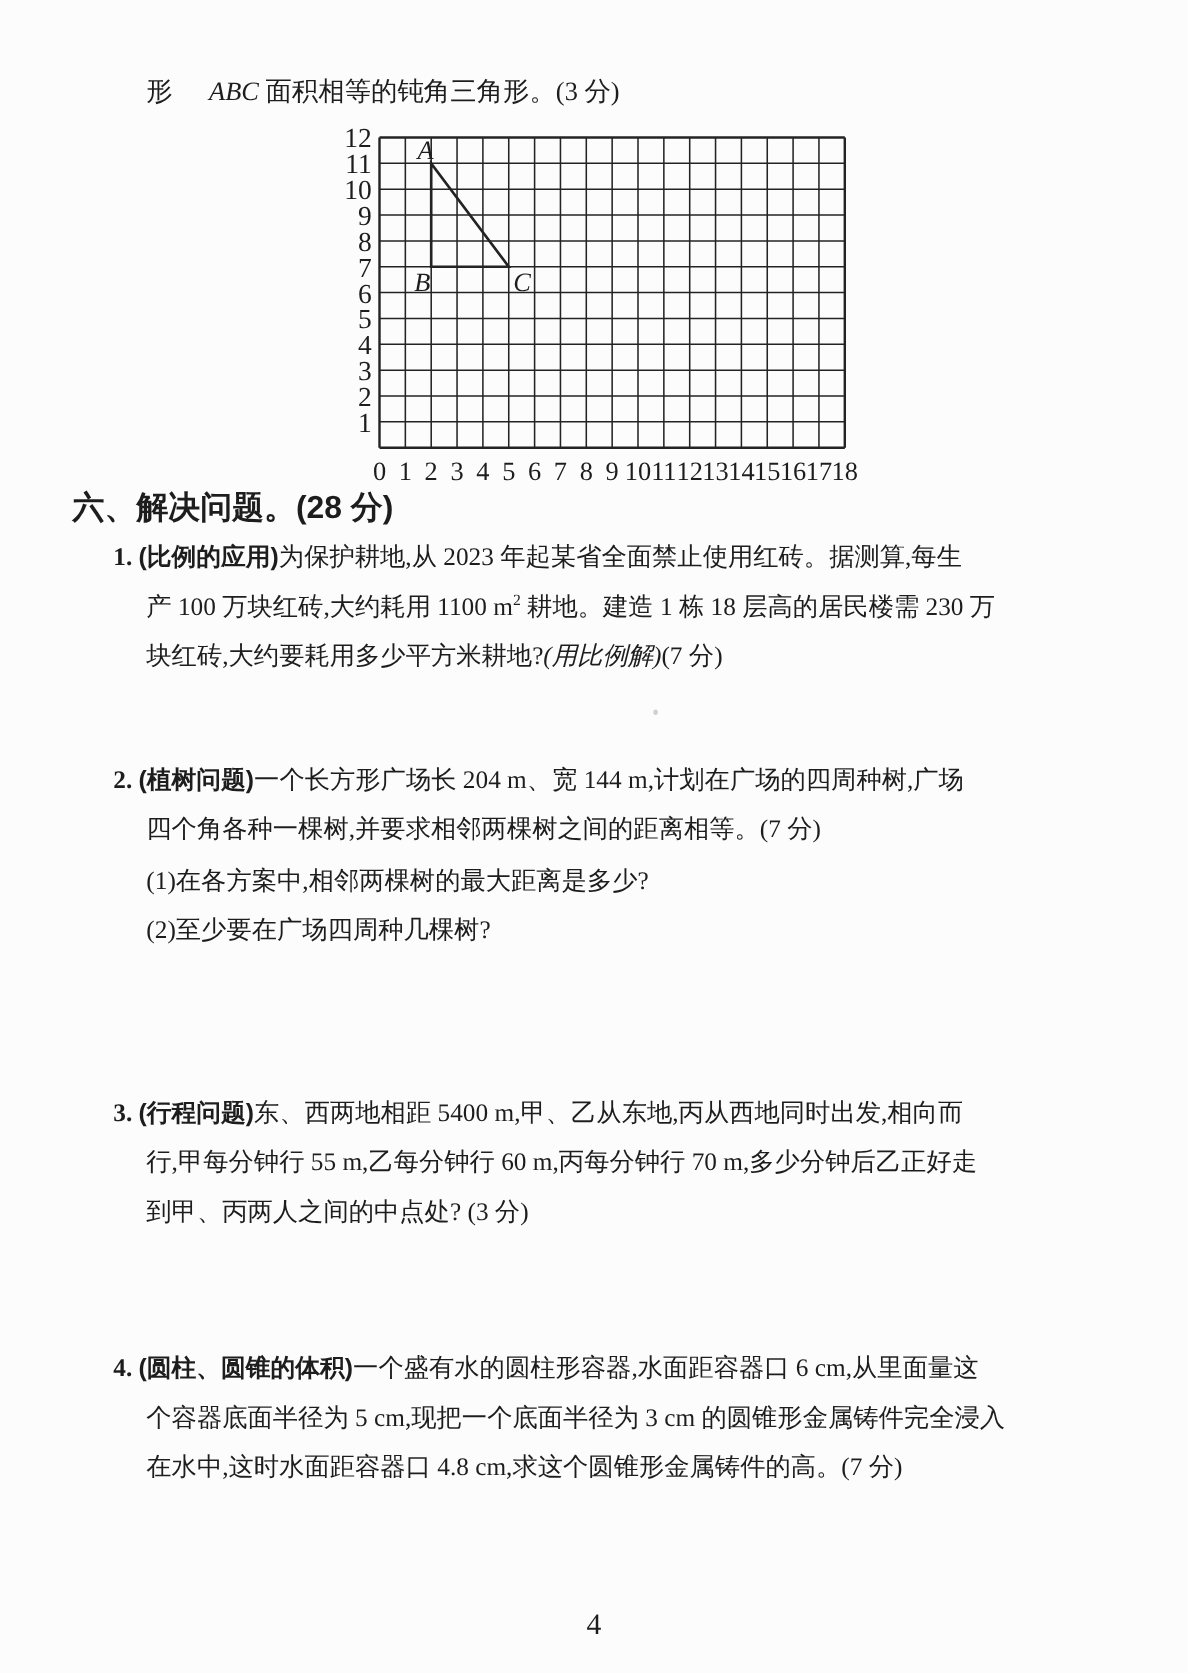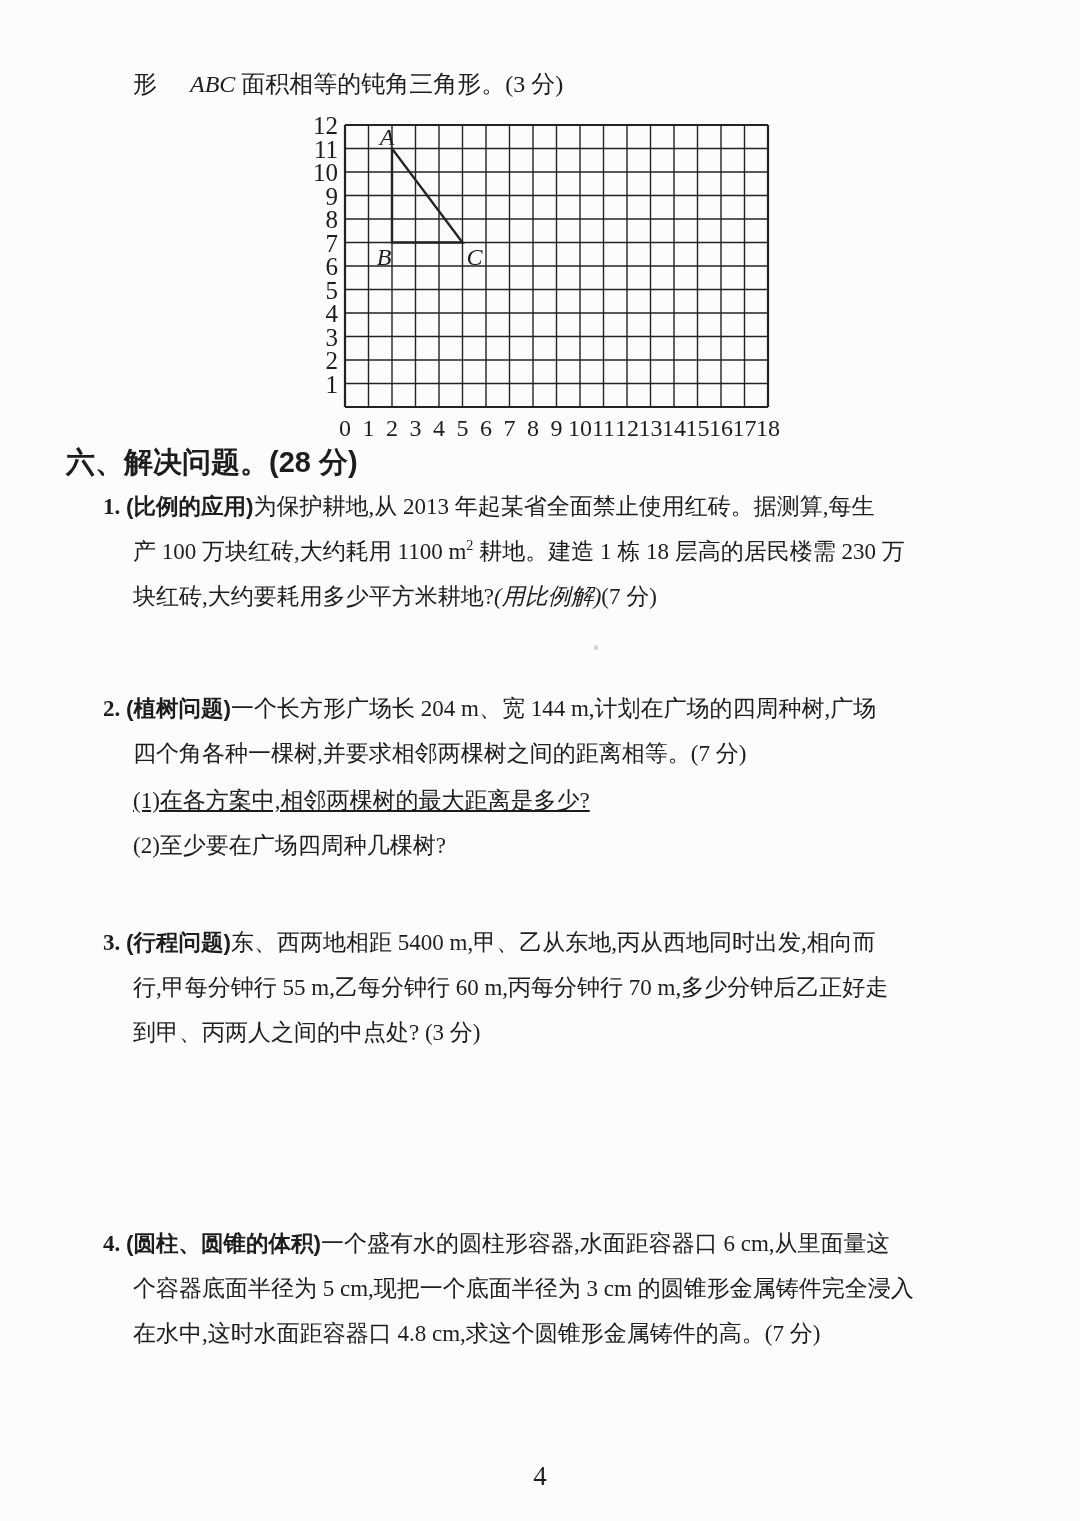--- a/index.html
+++ b/index.html
@@ -114,49 +114,49 @@
       <text x="89" y="152.5" text-anchor="middle" font-size="24" font-style="italic" fill="#1d1d1d">B</text>
       <text x="179.5" y="152.5" text-anchor="middle" font-size="24" font-style="italic" fill="#1d1d1d">C</text>
     </svg>
 </div>
 
 <div class="section-title">六、解决问题。(28 分)</div>
 
 <div class="problem" style="top:484px;">
   <div class="line">
     <span class="num">1.</span>
-    <span class="tag">(比例的应用)</span><span>为保护耕地,从 2013 年起某省全面禁止使用红砖。据测算,每生</span>
+    <span class="tag">(比例的应用)</span><span>为保护耕地,从 2023 年起某省全面禁止使用红砖。据测算,每生</span>
   </div>
   <div class="line cont">
     <span>产 100 万块红砖,大约耗用 1100 m</span><sup>2</sup><span> 耕地。建造 1 栋 18 层高的居民楼需 230 万</span>
   </div>
   <div class="line cont">
     <span>块红砖,大约要耗用多少平方米耕地?</span><span class="hint">(用比例解)</span><span>(7 分)</span>
   </div>
 </div>
 
 <div class="artifact-dot"></div>
 
 <div class="problem" style="top:686px;">
   <div class="line">
     <span class="num">2.</span>
     <span class="tag">(植树问题)</span><span>一个长方形广场长 204 m、宽 144 m,计划在广场的四周种树,广场</span>
   </div>
   <div class="line cont">
     <span>四个角各种一棵树,并要求相邻两棵树之间的距离相等。(7 分)</span>
   </div>
-  <div class="line cont" style="margin-top:2px;text-decoration:underline;">
+  <div class="line cont" style="margin-top:2px;">
     <span>(1)在各方案中,相邻两棵树的最大距离是多少?</span>
   </div>
   <div class="line cont">
     <span>(2)至少要在广场四周种几棵树?</span>
   </div>
 </div>
 
-<div class="problem" style="top:920px;">
+<div class="problem" style="top:989px;">
   <div class="line">
     <span class="num">3.</span>
     <span class="tag">(行程问题)</span><span>东、西两地相距 5400 m,甲、乙从东地,丙从西地同时出发,相向而</span>
   </div>
   <div class="line cont">
     <span>行,甲每分钟行 55 m,乙每分钟行 60 m,丙每分钟行 70 m,多少分钟后乙正好走</span>
   </div>
   <div class="line cont">
     <span>到甲、丙两人之间的中点处? (3 分)</span>
   </div>

